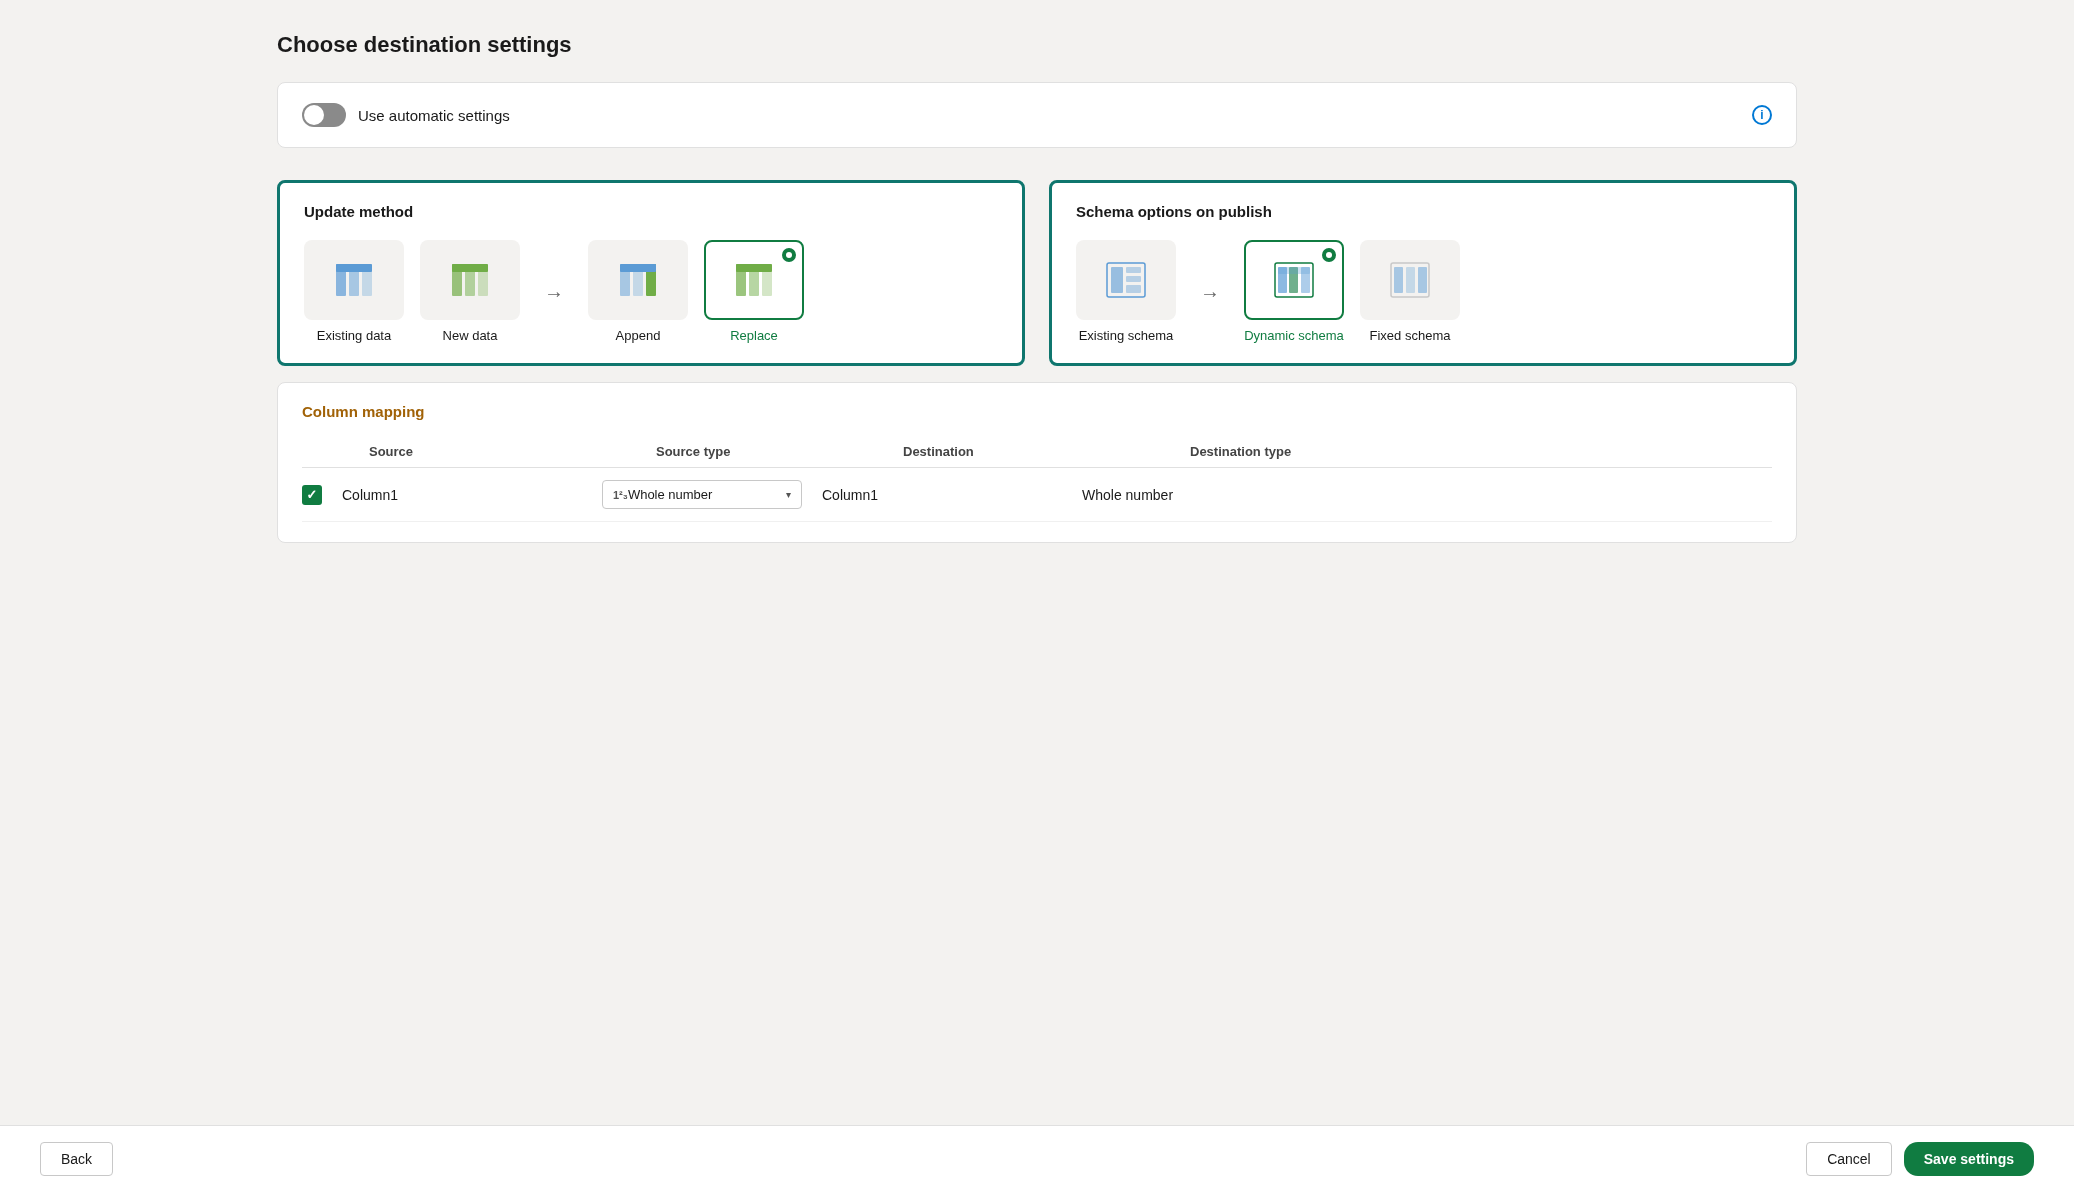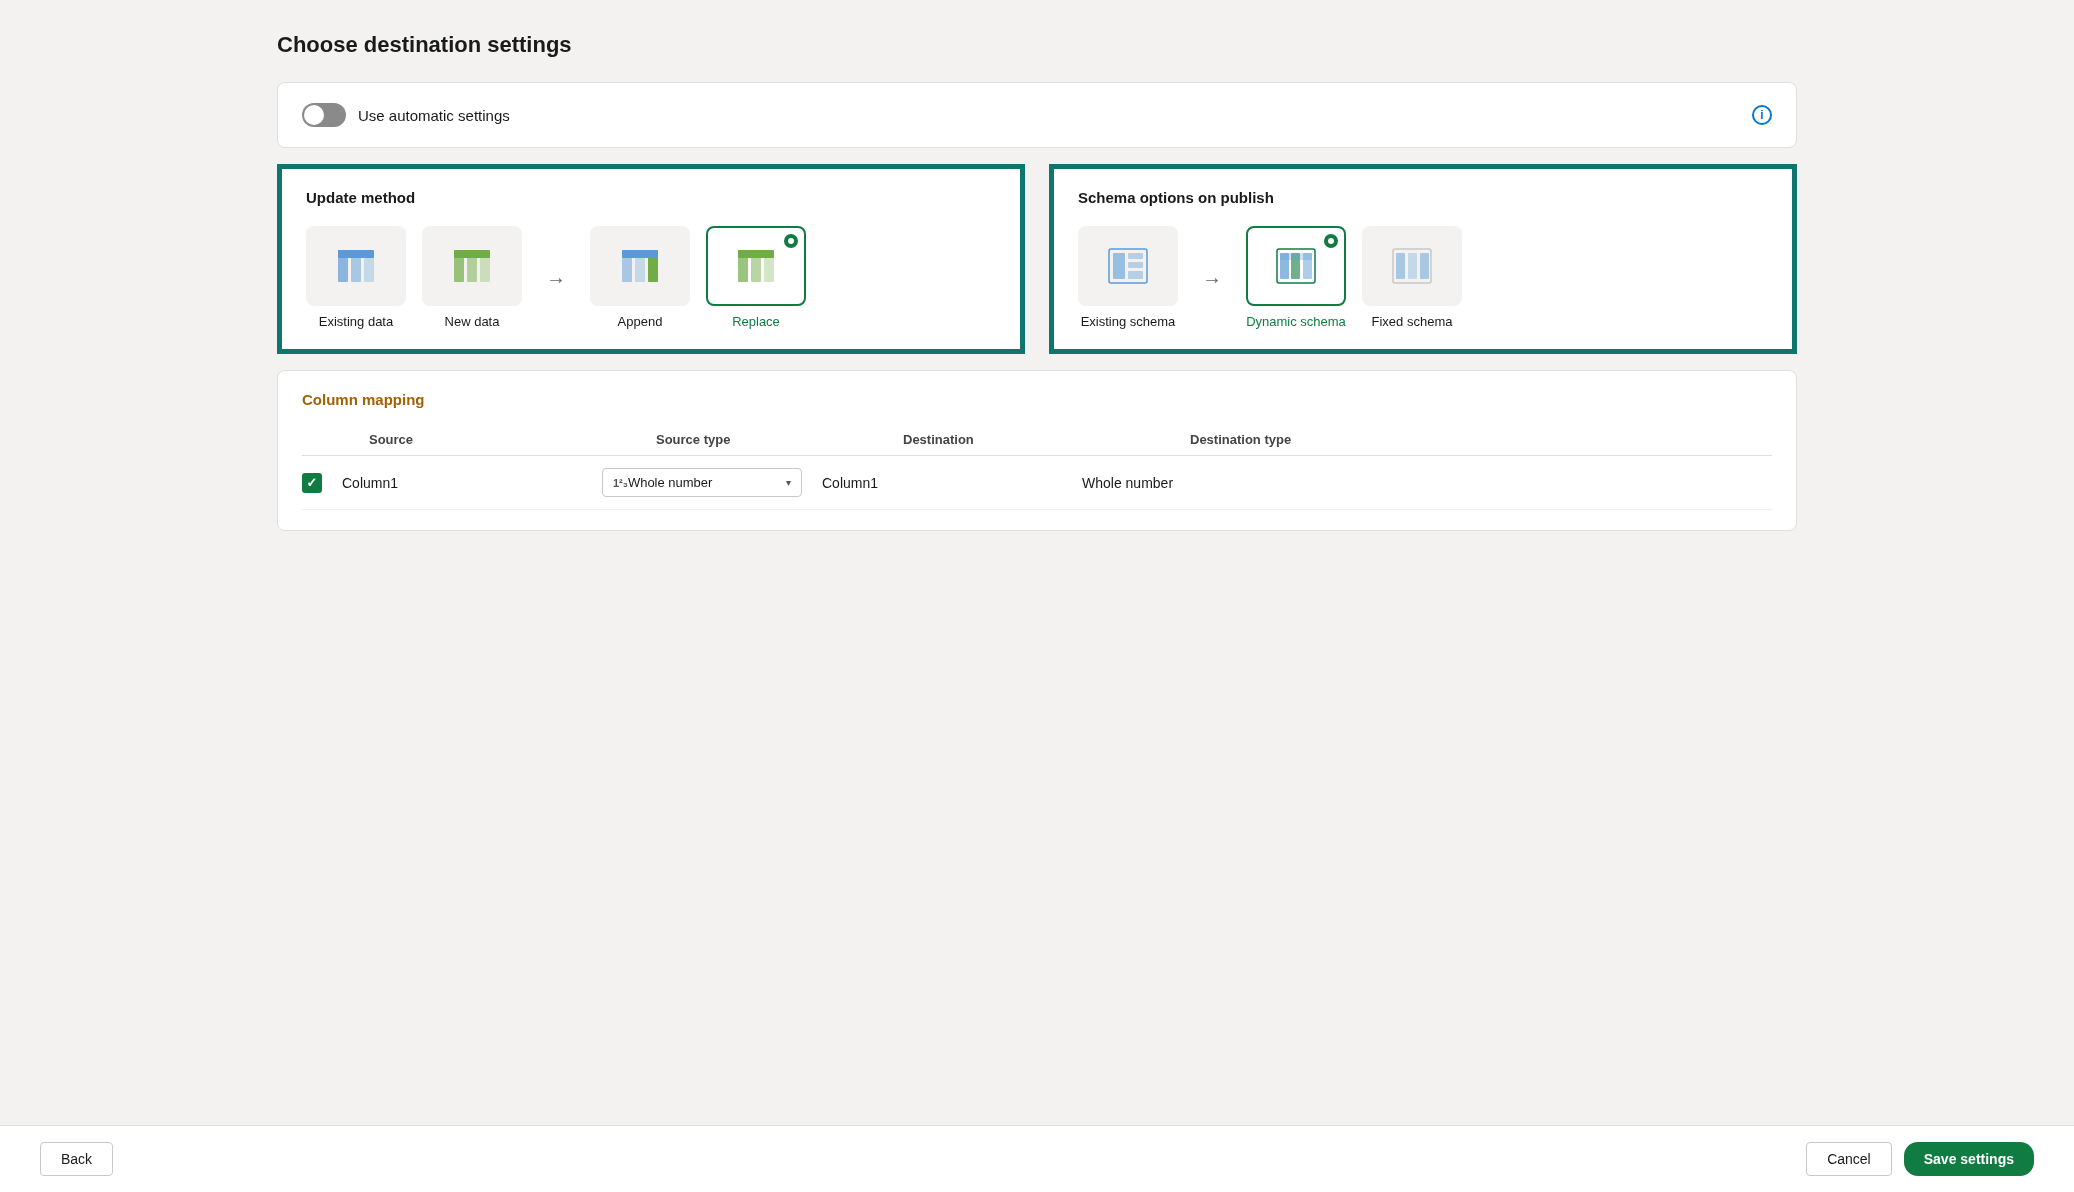--- a/index.html
+++ b/index.html
@@ -21,21 +21,21 @@
       font-size: 22px;
       font-weight: 600;
       color: #1a1a1a;
       margin-bottom: 24px;
     }
     .card {
       background: #ffffff;
       border-radius: 8px;
       border: 1px solid #e0e0e0;
       padding: 20px 24px;
-      margin-bottom: 16px;
+      margin-bottom: 32px;
     }
     
     .toggle-row {
       display: flex;
       align-items: center;
       justify-content: space-between;
     }
     .toggle-left {
       display: flex;
       align-items: center;
@@ -81,22 +81,22 @@
     }
     
     .two-col-grid {
       display: grid;
       grid-template-columns: 1fr 1fr;
       gap: 24px;
       margin-bottom: 16px;
     }
     .section-card {
       background: #ffffff;
-      border-radius: 0;
-      border: 5px solid #0f766e;
+      border-radius: 8px;
+      border: 3px solid #0f766e;
       padding: 20px 24px;
     }
     .section-title {
       font-size: 15px;
       font-weight: 600;
       color: #1a1a1a;
       margin-bottom: 20px;
     }
     .option-row {
       display: flex;

